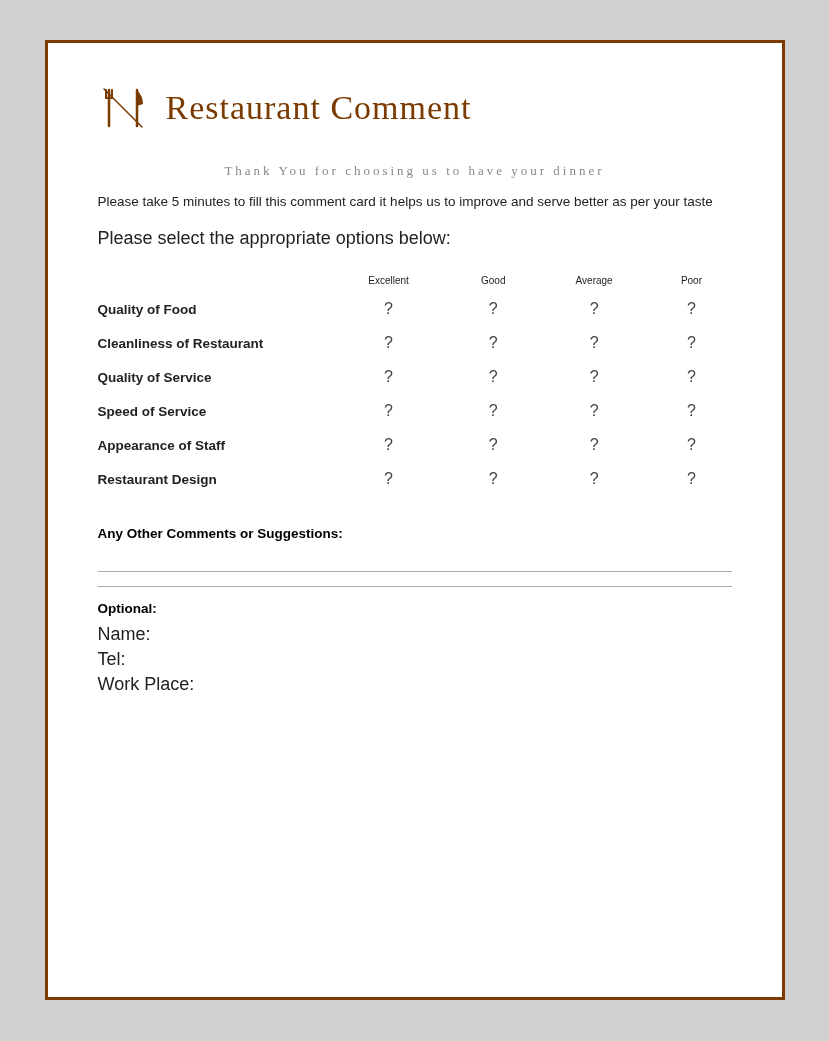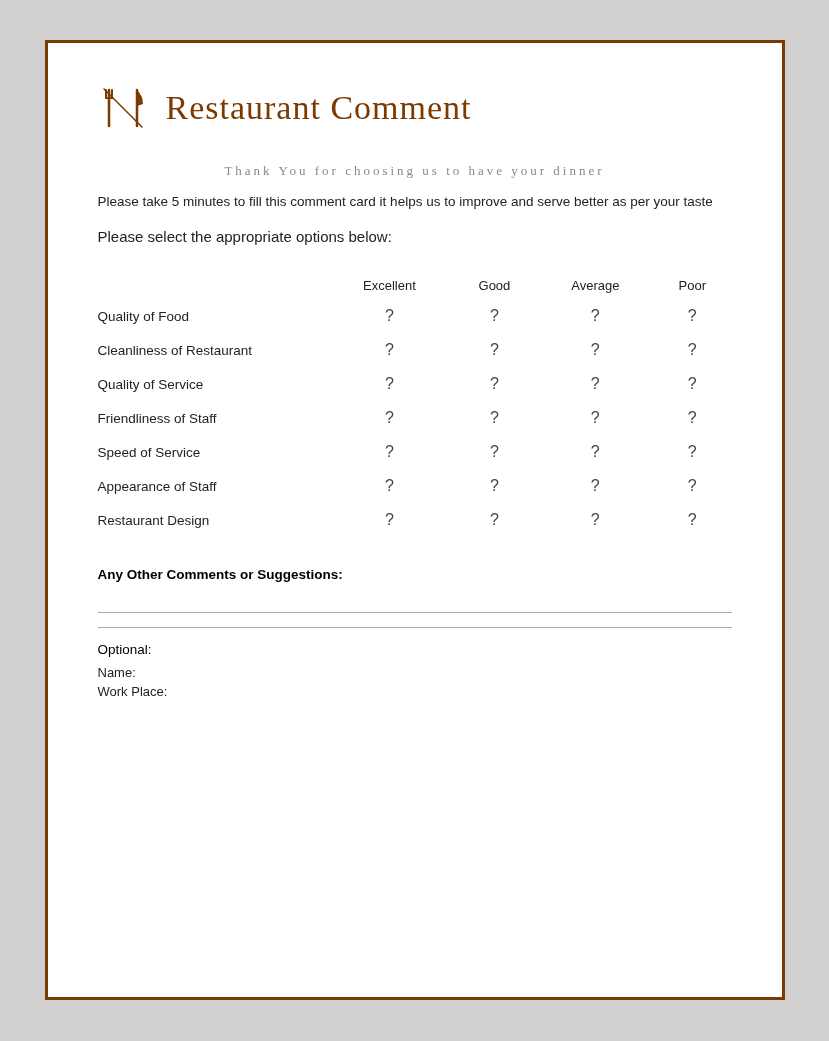--- a/index.html
+++ b/index.html
@@ -54,46 +54,46 @@
     }
     .description {
       font-size: 13.5px;
       color: #222;
       margin-bottom: 16px;
       line-height: 1.6;
       font-family: Arial, sans-serif;
       margin-top: 9px;
     }
     .instructions {
-      font-size: 15px;
-      color: #222;
-      margin-bottom: 27px;
+      font-size: 18px;
+      color: #222;
+      margin-bottom: 20px;
       font-family: Arial, sans-serif;
     }
     .rating-table {
       width: 100%;
       border-collapse: collapse;
       margin-bottom: 30px;
     }
     .rating-table th {
       font-weight: normal;
-      font-size: 13px;
+      font-size: 10px;
       color: #222;
       text-align: center;
       padding: 6px 8px;
       font-family: Arial, sans-serif;
     }
     .rating-table td {
       font-size: 13.5px;
       color: #222;
       padding: 8px 8px;
       font-family: Arial, sans-serif;
     }
     .rating-table td.label {
-      font-weight: normal;
+      font-weight: bold;
       width: 230px;
       padding-left: 0;
     }
     .rating-table td.option {
       text-align: center;
       font-size: 16px;
       color: #444;
     }
     .rating-table thead th:first-child {
       width: 230px;
@@ -109,27 +109,27 @@
     }
     .comment-line {
       border-bottom: 1px solid #aaa;
       margin-bottom: 14px;
       height: 1px;
     }
     .optional-section {
       margin-top: 10px;
     }
     .optional-title {
-      font-weight: normal;
+      font-weight: bold;
       font-size: 13.5px;
       margin-bottom: 8px;
       font-family: Arial, sans-serif;
     }
     .optional-field {
-      font-size: 13px;
+      font-size: 18px;
       color: #222;
       margin-bottom: 4px;
       font-family: Arial, sans-serif;
     }
   </style>
 </head>
 <body>
 
 <div class="page">
 
@@ -185,27 +185,20 @@
     <td class="option">?</td>
   </tr>
         <tr>
     <td class="label">Quality of Service</td>
     <td class="option">?</td>
     <td class="option">?</td>
     <td class="option">?</td>
     <td class="option">?</td>
   </tr>
         <tr>
-    <td class="label">Friendliness of Staff</td>
-    <td class="option">?</td>
-    <td class="option">?</td>
-    <td class="option">?</td>
-    <td class="option">?</td>
-  </tr>
-        <tr>
     <td class="label">Speed of Service</td>
     <td class="option">?</td>
     <td class="option">?</td>
     <td class="option">?</td>
     <td class="option">?</td>
   </tr>
         <tr>
     <td class="label">Appearance of Staff</td>
     <td class="option">?</td>
     <td class="option">?</td>
@@ -225,16 +218,17 @@
   <div class="comments-section">
     <div class="comments-label">Any Other Comments or Suggestions:</div>
     <div class="comment-line"></div>
     <div class="comment-line"></div>
   </div>
 
   <div class="optional-section">
     <div class="optional-title">Optional:</div>
     <div id="optional-fields">
         <div class="optional-field">Name:</div>
+        <div class="optional-field">Tel:</div>
         <div class="optional-field">Work Place:</div>
       </div>
   </div>
 </div>
 
 </body></html>

